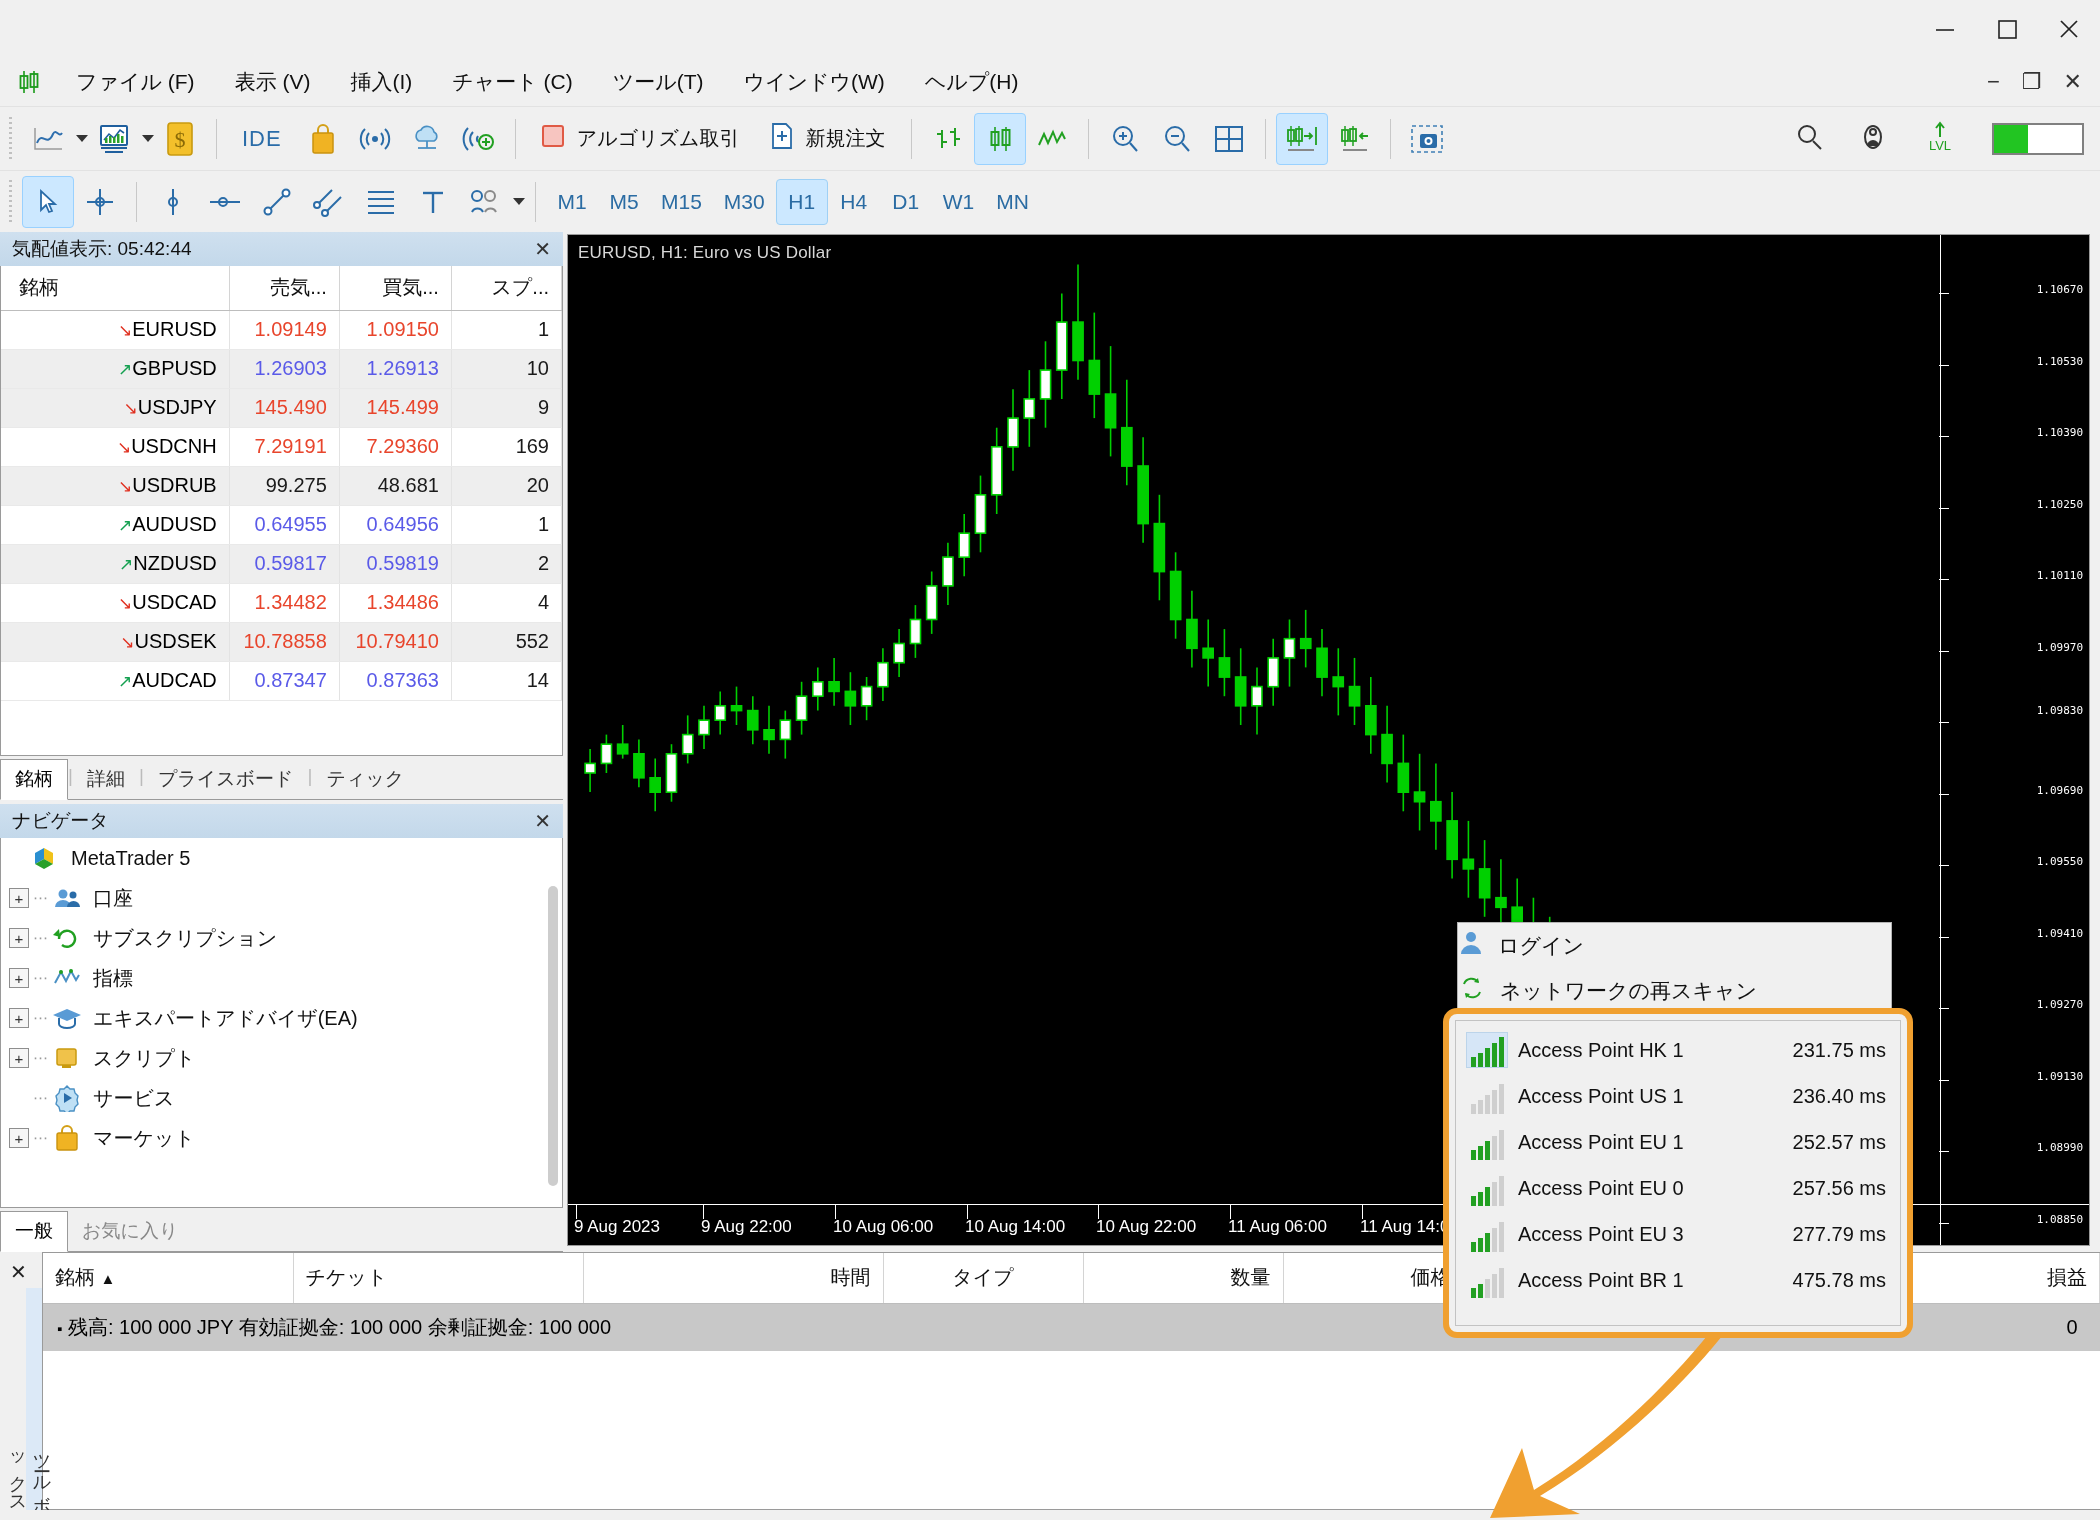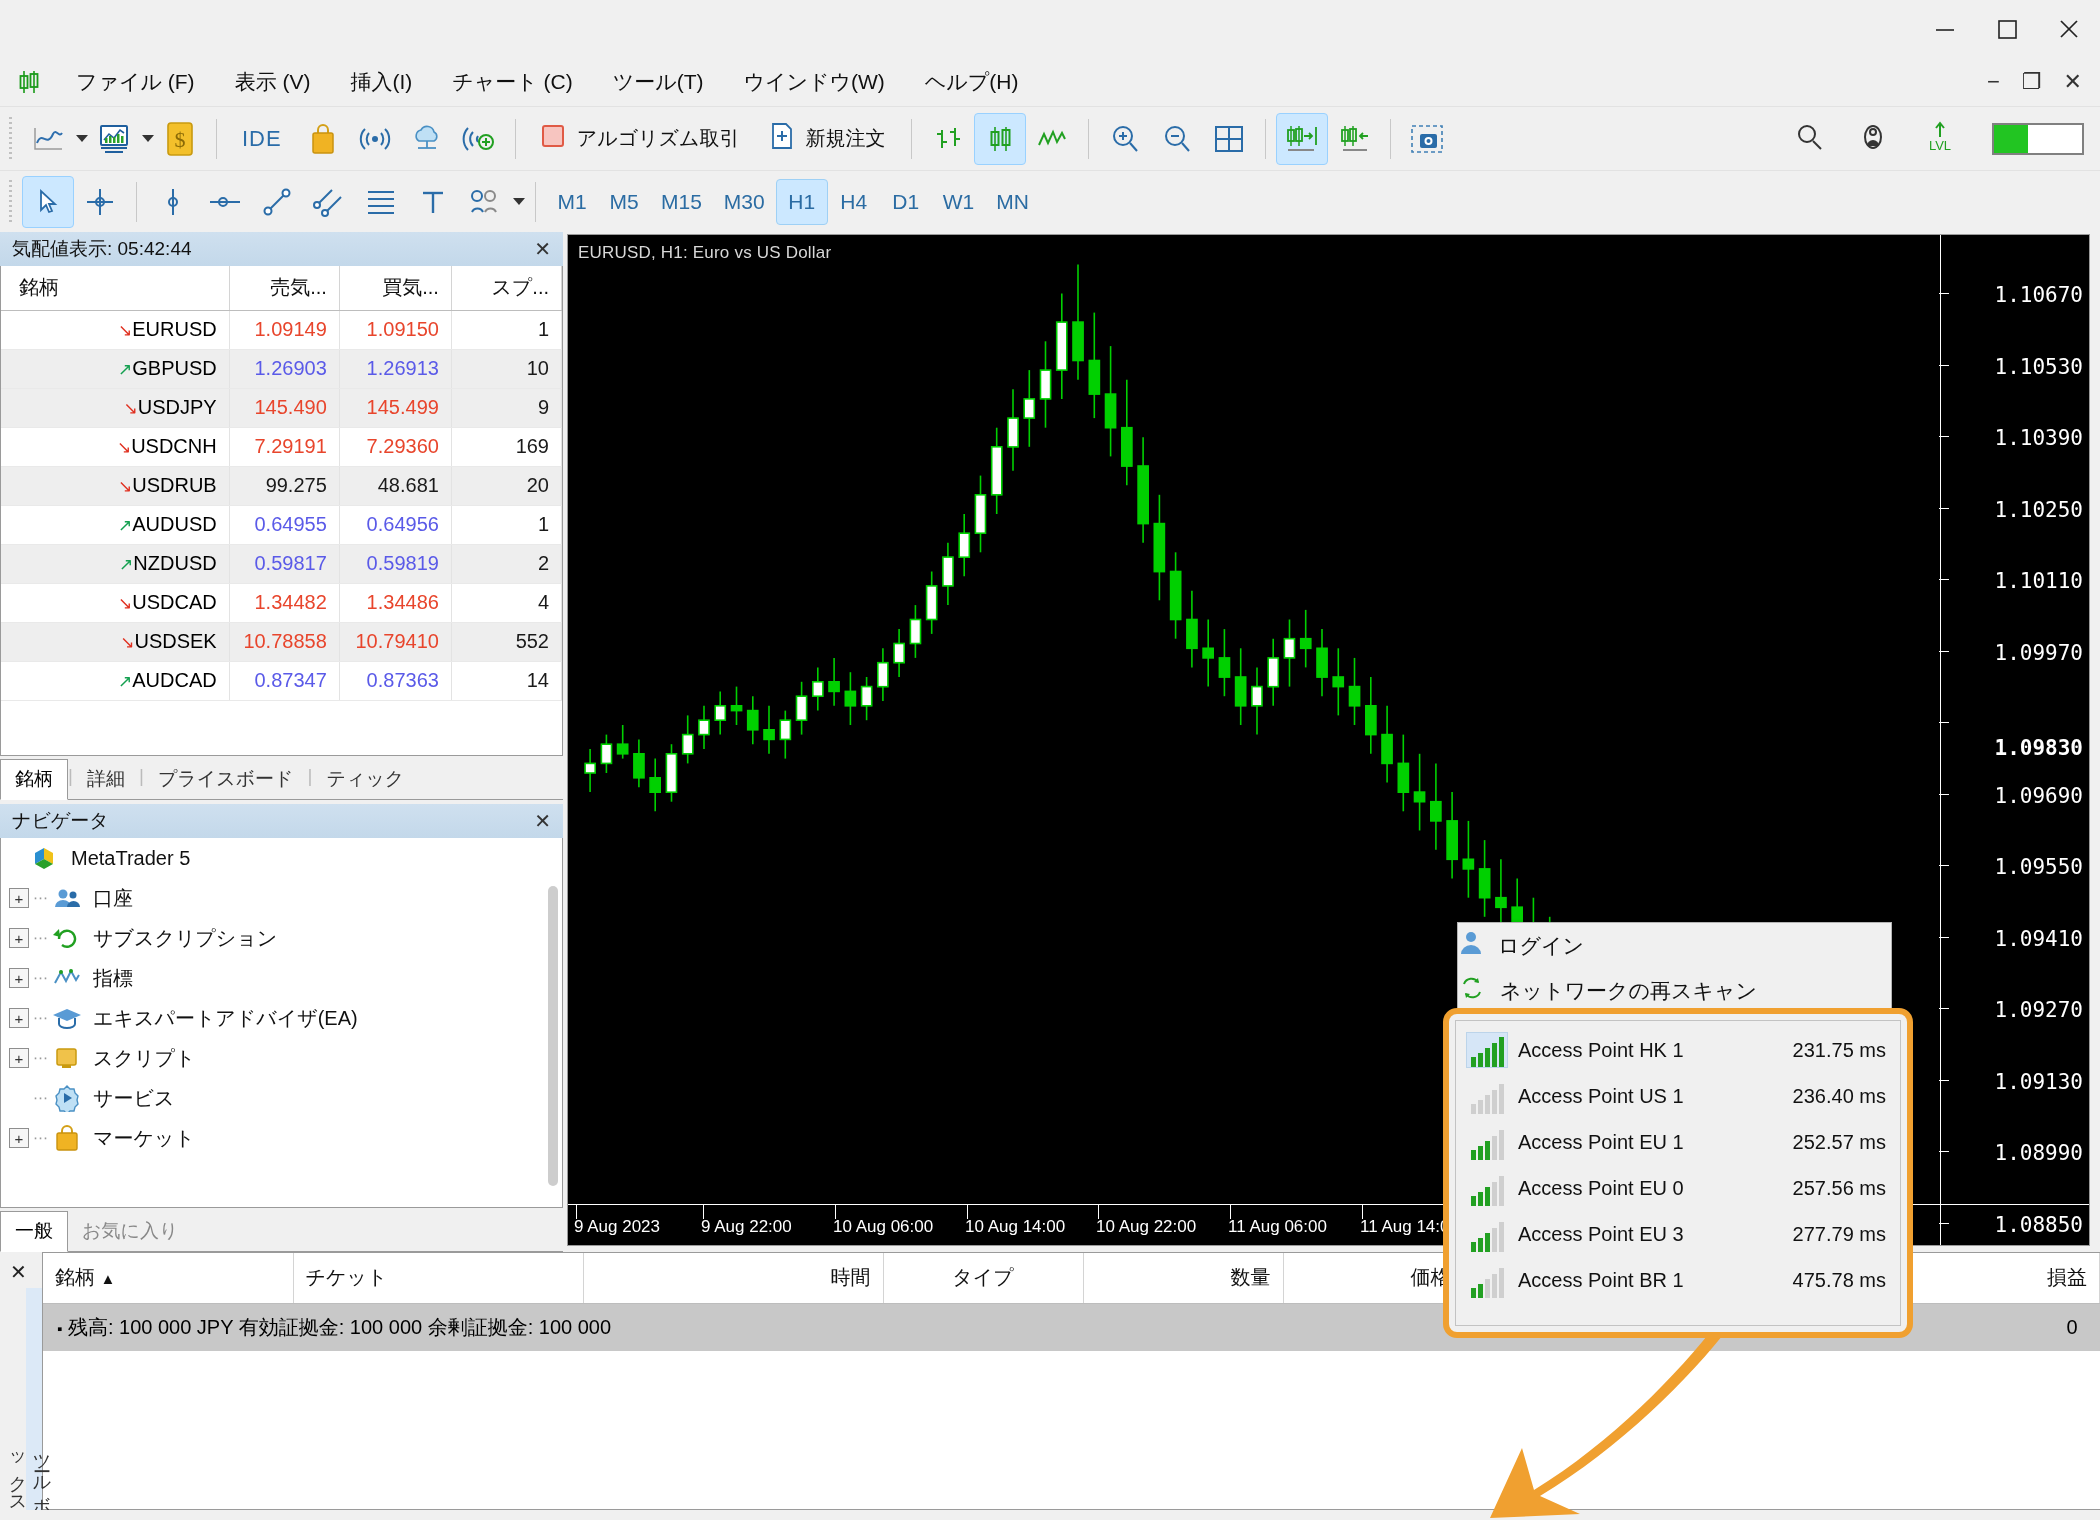--- a/index.html
+++ b/index.html
@@ -81,21 +81,21 @@
          display:flex; align-items:center; justify-content:center; margin-right:4px; line-height:1;}
   .dots { width:18px; color:#999; font-size:15px; letter-spacing:1px; }
   .nav-ico { width:32px; height:28px; display:flex; align-items:center; justify-content:center; margin-right:10px;}
   .nav-scroll { position:absolute; right:4px; top:48px; width:10px; height:300px; background:#cdcdcd; border-radius:5px;}
 
   
   .chart-wrap { flex:1; position:relative; background:#f0f0f0; padding:2px 0 0 2px; }
   .chart { position:absolute; left:4px; top:2px; right:10px; bottom:6px; background:#000; border:1px solid #9a9a9a; overflow:hidden;}
   .chart-title { position:absolute; left:10px; top:8px; color:#d8d8d8; font-size:17px; letter-spacing:.2px; z-index:4;}
   .price-axis { position:absolute; right:0; top:0; bottom:0; width:148px; z-index:3;}
-  .price-lbl { position:absolute; right:6px; color:#fff; font-size:21px; font-family:"DejaVu Sans Mono", monospace; white-space:nowrap;}
+  .price-lbl { position:absolute; right:6px; color:#fff; font-size:11px; font-family:"DejaVu Sans Mono", monospace; white-space:nowrap;}
   .price-tick { position:absolute; right:140px; width:10px; height:1px; background:#fff; }
   .axis-v { position:absolute; right:148px; top:0; bottom:0; width:1px; background:#fff;}
   .axis-h { position:absolute; left:0; right:0; bottom:40px; height:1px; background:#fff;}
   .time-lbl { position:absolute; bottom:8px; color:#fff; font-size:17px; white-space:nowrap; }
   .time-tick { position:absolute; bottom:26px; width:1px; height:14px; background:#fff;}
 
   
   .term { height:258px; display:flex; background:#f0f0f0; }
   .term-left { width:42px; background:#f0f0f0; position:relative; }
   .term-x { position:absolute; left:10px; top:8px; font-size:20px; color:#222; }
@@ -820,21 +820,21 @@
             <div class="price-lbl" style="top: 119.5px;">1.10530</div>
             <div class="price-tick" style="top: 129.5px;"></div>
             <div class="price-lbl" style="top: 191px;">1.10390</div>
             <div class="price-tick" style="top: 201px;"></div>
             <div class="price-lbl" style="top: 262.5px;">1.10250</div>
             <div class="price-tick" style="top: 272.5px;"></div>
             <div class="price-lbl" style="top: 334px;">1.10110</div>
             <div class="price-tick" style="top: 344px;"></div>
             <div class="price-lbl" style="top: 405.5px;">1.09970</div>
             <div class="price-tick" style="top: 415.5px;"></div>
-            <div class="price-lbl" style="top: 501px; font-weight: bold;">1.09830</div>
+            <div class="price-lbl" style="top: 469px;">1.09830</div>
             <div class="price-tick" style="top: 487px;"></div>
             <div class="price-lbl" style="top: 548.5px;">1.09690</div>
             <div class="price-tick" style="top: 558.5px;"></div>
             <div class="price-lbl" style="top: 620px;">1.09550</div>
             <div class="price-tick" style="top: 630px;"></div>
             <div class="price-lbl" style="top: 691.5px;">1.09410</div>
             <div class="price-tick" style="top: 701.5px;"></div>
             <div class="price-lbl" style="top: 763px;">1.09270</div>
             <div class="price-tick" style="top: 773px;"></div>
             <div class="price-lbl" style="top: 834.5px;">1.09130</div>

